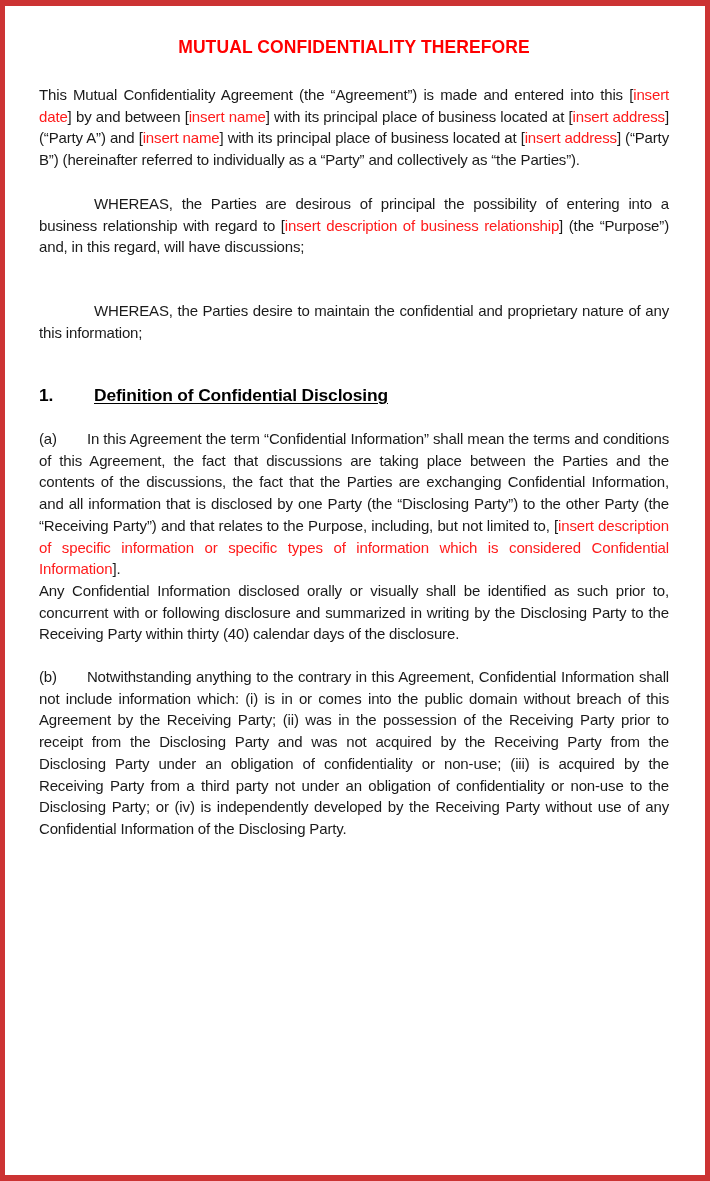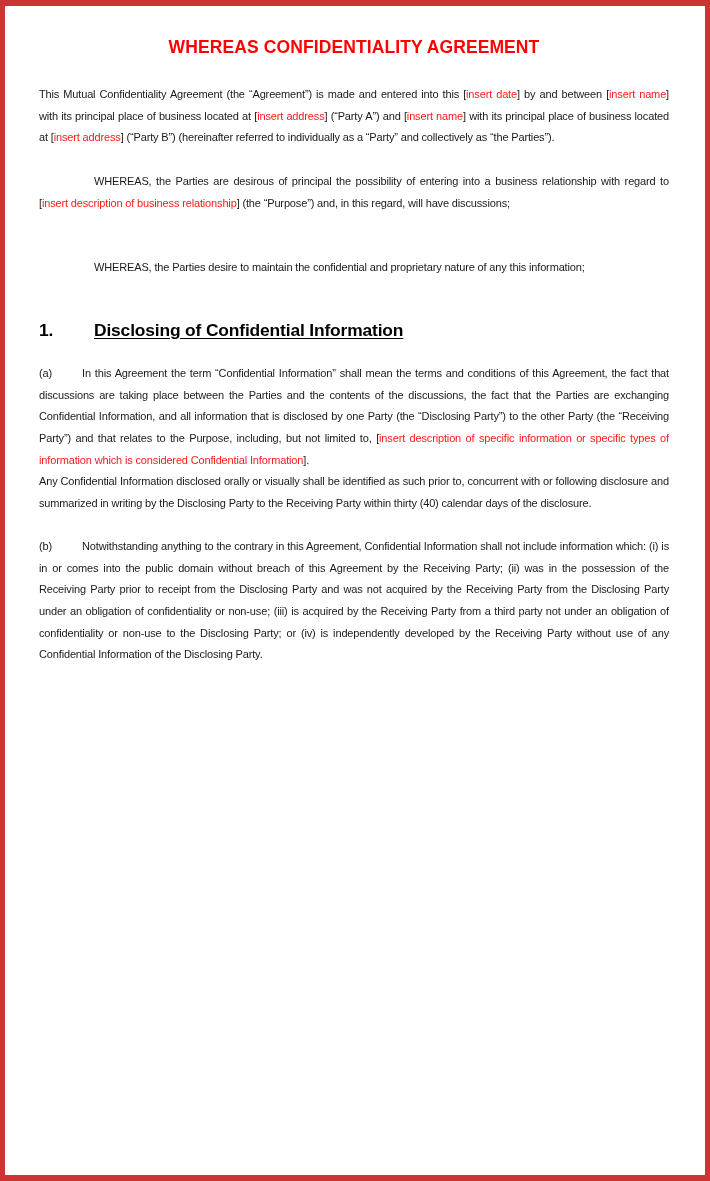--- a/index.html
+++ b/index.html
@@ -67,21 +67,21 @@
     font-size: 17.5px;
     letter-spacing: 0.1px;
     margin: 0 0 26px 0;
     line-height: 1.2;
   }
 
   p.para {
     margin: 0 0 0 0;
     text-align: justify;
     text-justify: inter-word;
-    font-size: 11px;
+    font-size: 15px;
     line-height: 21.7px;
     color: #1a1a1a;
     letter-spacing: -0.15px;
   }
 
   .gap-lg { height: 22px; }
   .gap-md { height: 21px; }
 
   .indent { text-indent: 55px; }
 
@@ -110,21 +110,21 @@
 </head>
 <body>
 
 <div id="page">
   <div id="frame-mid"></div>
   <div id="frame-inner"></div>
 
   <div id="content">
     <div id="sheet">
 
-      <h1 class="doc-title">WHEREAS CONFIDENTIALITY AGREEMENT</h1>
+      <h1 class="doc-title">MUTUAL CONFIDENTIALITY THEREFORE</h1>
 
       <p class="para"><span>This Mutual Confidentiality Agreement (the “Agreement”) is made and entered into this </span><span class="brk">[</span><span class="ph">insert date</span><span class="brk">]</span><span> by and between </span><span class="brk">[</span><span class="ph">insert name</span><span class="brk">]</span><span> with its principal place of business located at </span><span class="brk">[</span><span class="ph">insert address</span><span class="brk">]</span><span> (“Party A”) and </span><span class="brk">[</span><span class="ph">insert name</span><span class="brk">]</span><span> with its principal place of business located at </span><span class="brk">[</span><span class="ph">insert address</span><span class="brk">]</span><span> (“Party B”) (hereinafter referred to individually as a “Party” and collectively as “the Parties”).</span></p>
 
       <div class="gap-lg"></div>
 
       <p class="para indent"><span>WHEREAS, the Parties are desirous of principal the possibility of entering into a business relationship with regard to </span><span class="brk">[</span><span class="ph">insert description of business relationship</span><span class="brk">]</span><span> (the “Purpose”) and, in this regard, will have discussions;</span></p>
 
       <div class="gap-md"></div>
 
 
@@ -132,21 +132,21 @@
 
       <p class="para indent">WHEREAS, the Parties desire to maintain the confidential and proprietary nature of any this information;</p>
 
       <div class="gap-md"></div>
 
 
       <div class="gap-md"></div>
 
       <div class="section-head">
         <span class="section-num">1.</span>
-        <span class="section-title">Disclosing of Confidential Information</span>
+        <span class="section-title">Definition of Confidential Disclosing</span>
       </div>
 
       <div class="gap-md"></div>
 
       <p class="para"><span>(a)</span><span class="lbl-gap"></span><span>In this Agreement the term “Confidential Information” shall mean the terms and conditions of this Agreement, the fact that discussions are taking place between the Parties and the contents of the discussions, the fact that the Parties are exchanging Confidential Information, and all information that is disclosed by one Party (the “Disclosing Party”) to the other Party (the “Receiving Party”) and that relates to the Purpose, including, but not limited to, </span><span class="brk">[</span><span class="ph">insert description of specific information or specific types of information which is considered Confidential Information</span><span class="brk">]</span><span>.</span></p>
 
 
       <p class="para">Any Confidential Information disclosed orally or visually shall be identified as such prior to, concurrent with or following disclosure and summarized in writing by the Disclosing Party to the Receiving Party within thirty (40) calendar days of the disclosure.</p>
 
       <div class="gap-md"></div>

